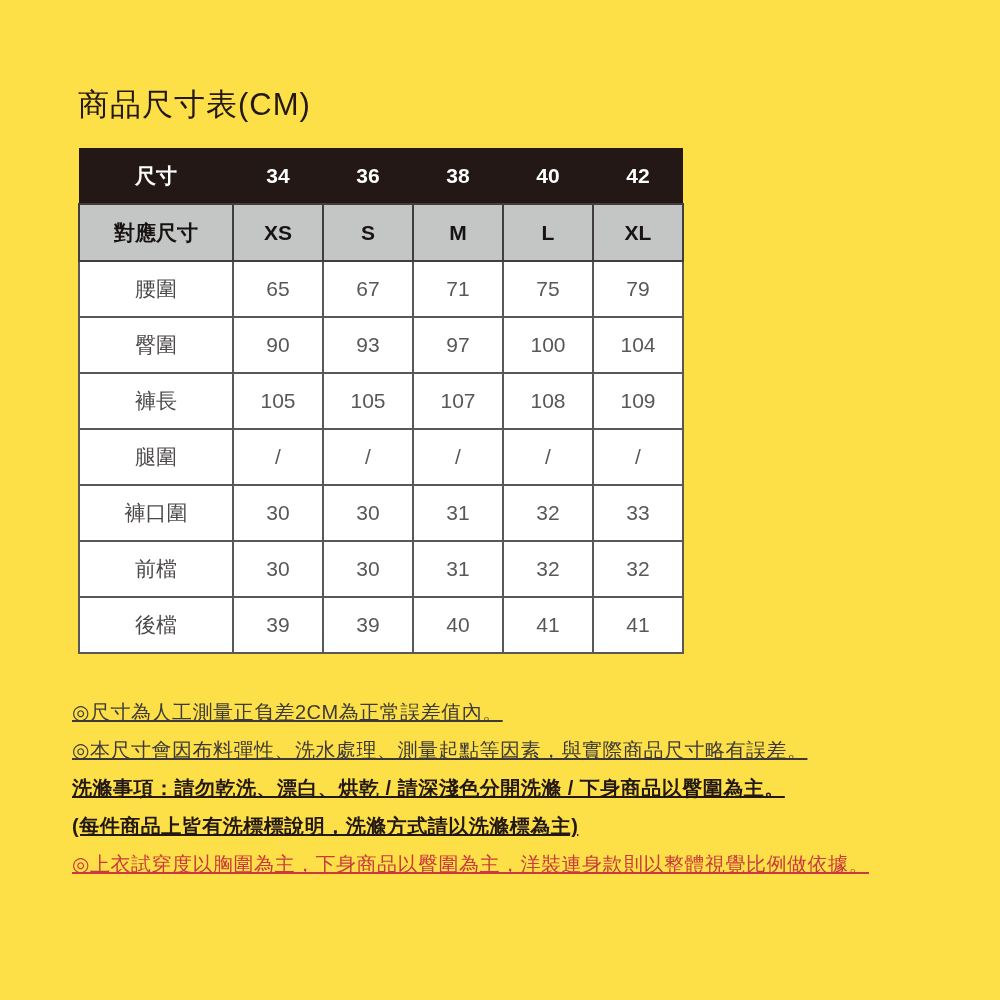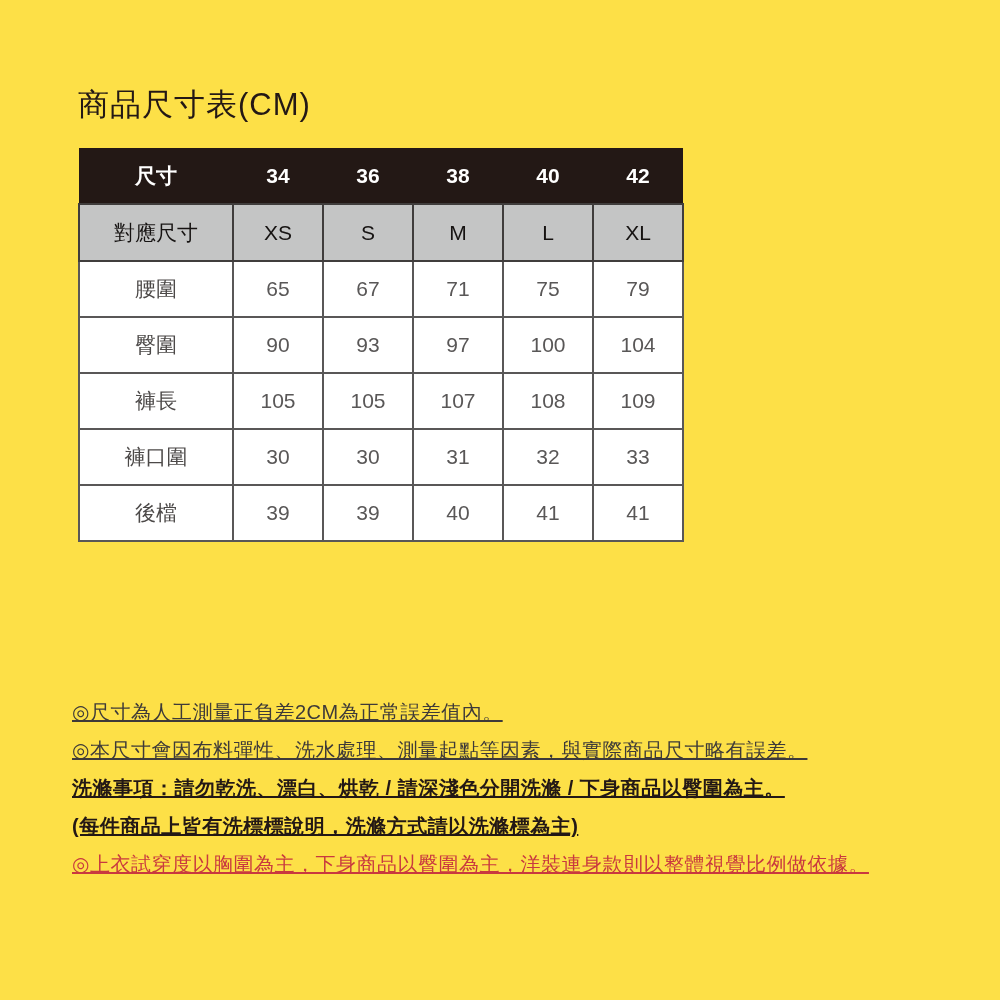--- a/index.html
+++ b/index.html
@@ -45,21 +45,21 @@
   tr.dark-row td {
     background: #231815;
     color: #ffffff;
     font-weight: bold;
     border: 0;
     height: 55px;
   }
   tr.gray-row td {
     background: #c4c5c5;
     color: #161312;
-    font-weight: normal;
+    font-weight: bold;
     border: 2px solid #403d3c;
     height: 55px;
   }
   tr.data-row td {
     background: #ffffff;
     color: #595757;
     font-weight: 400;
     border: 2px solid #595757;
     height: 54px;
   }
@@ -134,26 +134,42 @@
         </tr>
         <tr class="data-row">
           <td class="label-cell">褲長</td>
           <td class="value-cell">105</td>
           <td class="value-cell">105</td>
           <td class="value-cell">107</td>
           <td class="value-cell">108</td>
           <td class="value-cell">109</td>
         </tr>
         <tr class="data-row">
+          <td class="label-cell">腿圍</td>
+          <td class="value-cell">/</td>
+          <td class="value-cell">/</td>
+          <td class="value-cell">/</td>
+          <td class="value-cell">/</td>
+          <td class="value-cell">/</td>
+        </tr>
+        <tr class="data-row">
           <td class="label-cell">褲口圍</td>
           <td class="value-cell">30</td>
           <td class="value-cell">30</td>
           <td class="value-cell">31</td>
           <td class="value-cell">32</td>
           <td class="value-cell">33</td>
+        </tr>
+        <tr class="data-row">
+          <td class="label-cell">前檔</td>
+          <td class="value-cell">30</td>
+          <td class="value-cell">30</td>
+          <td class="value-cell">31</td>
+          <td class="value-cell">32</td>
+          <td class="value-cell">32</td>
         </tr>
         <tr class="data-row">
           <td class="label-cell">後檔</td>
           <td class="value-cell">39</td>
           <td class="value-cell">39</td>
           <td class="value-cell">40</td>
           <td class="value-cell">41</td>
           <td class="value-cell">41</td>
         </tr>
       </tbody>

